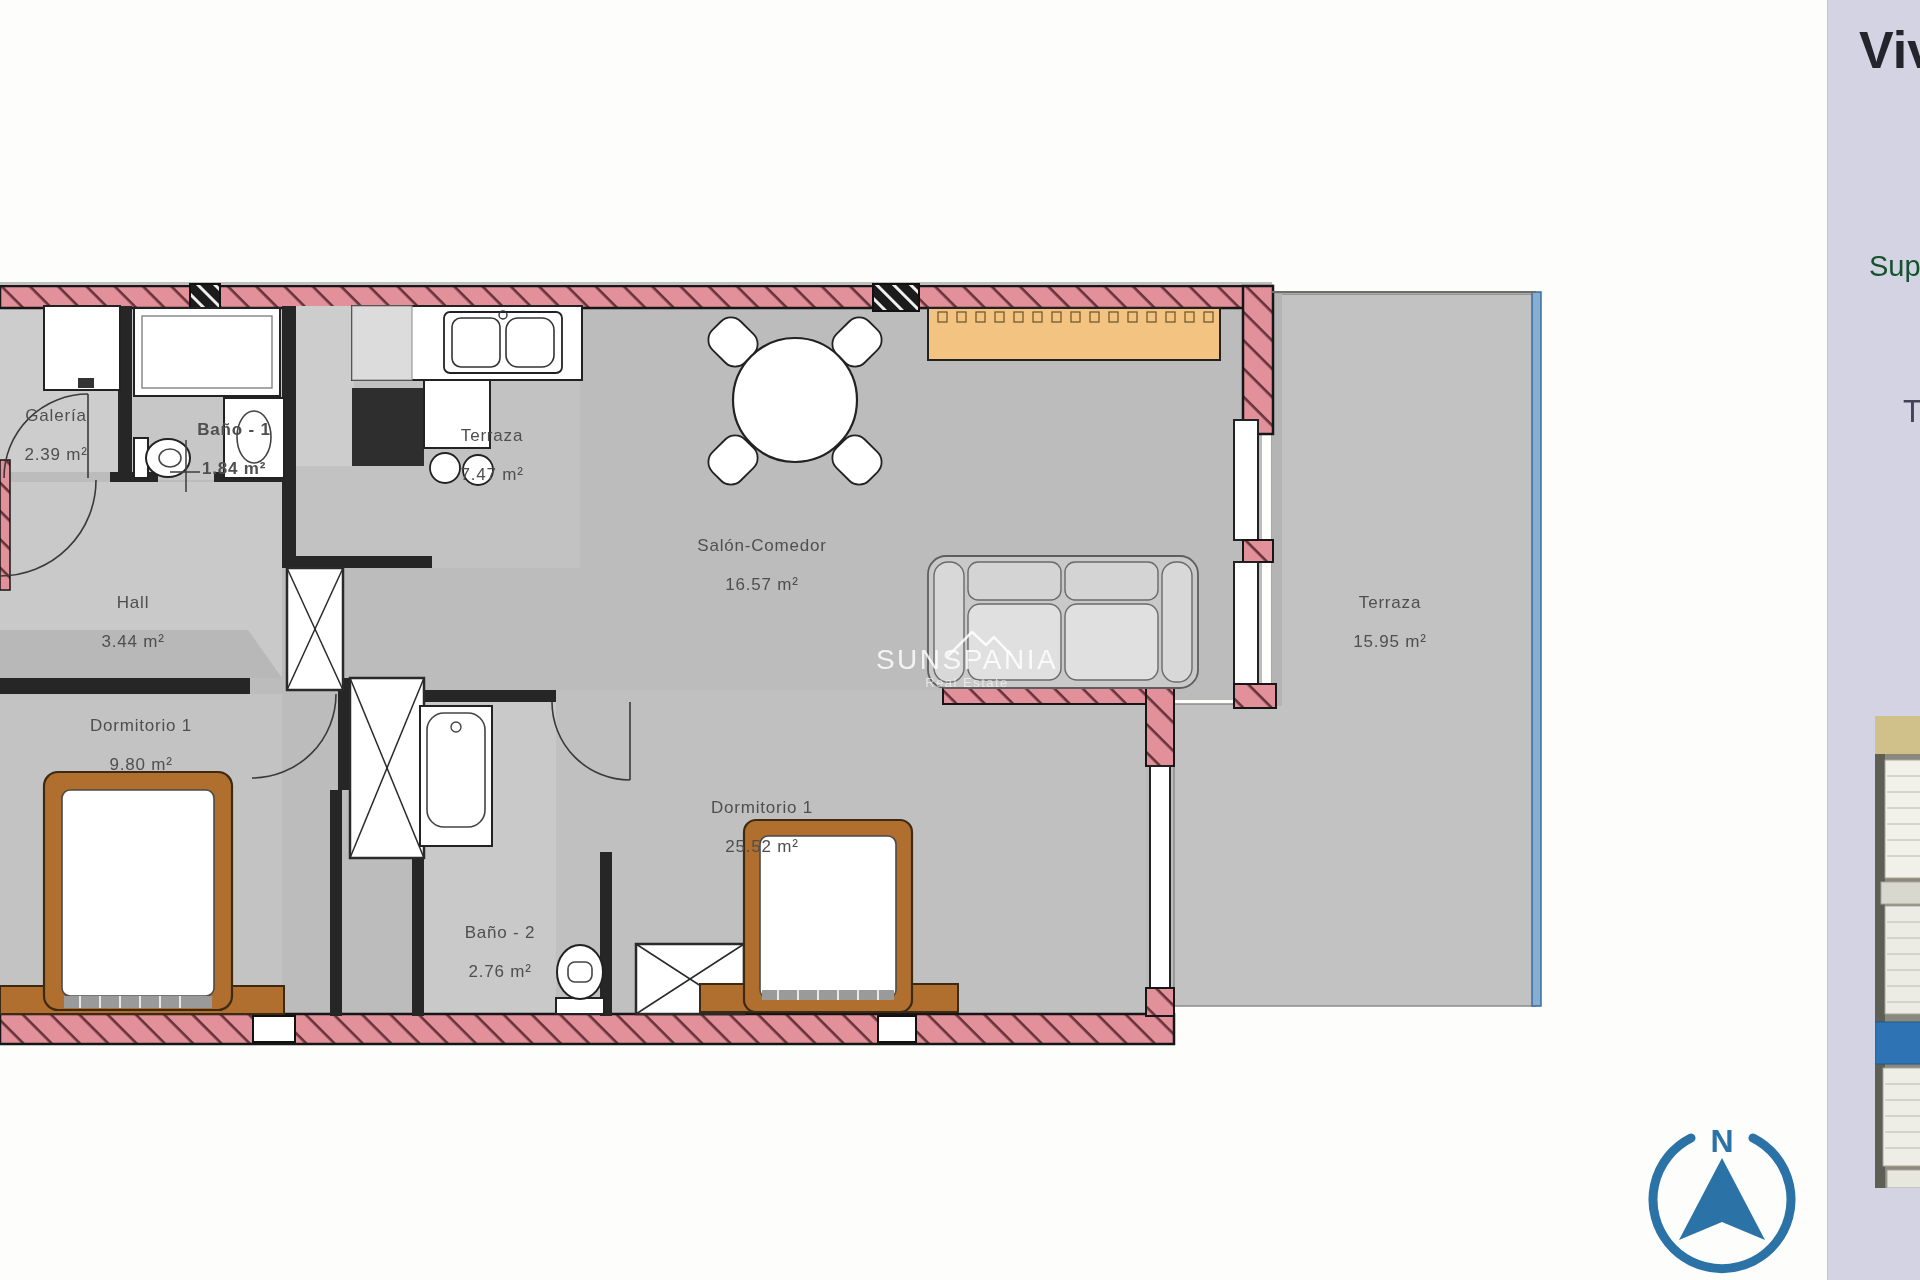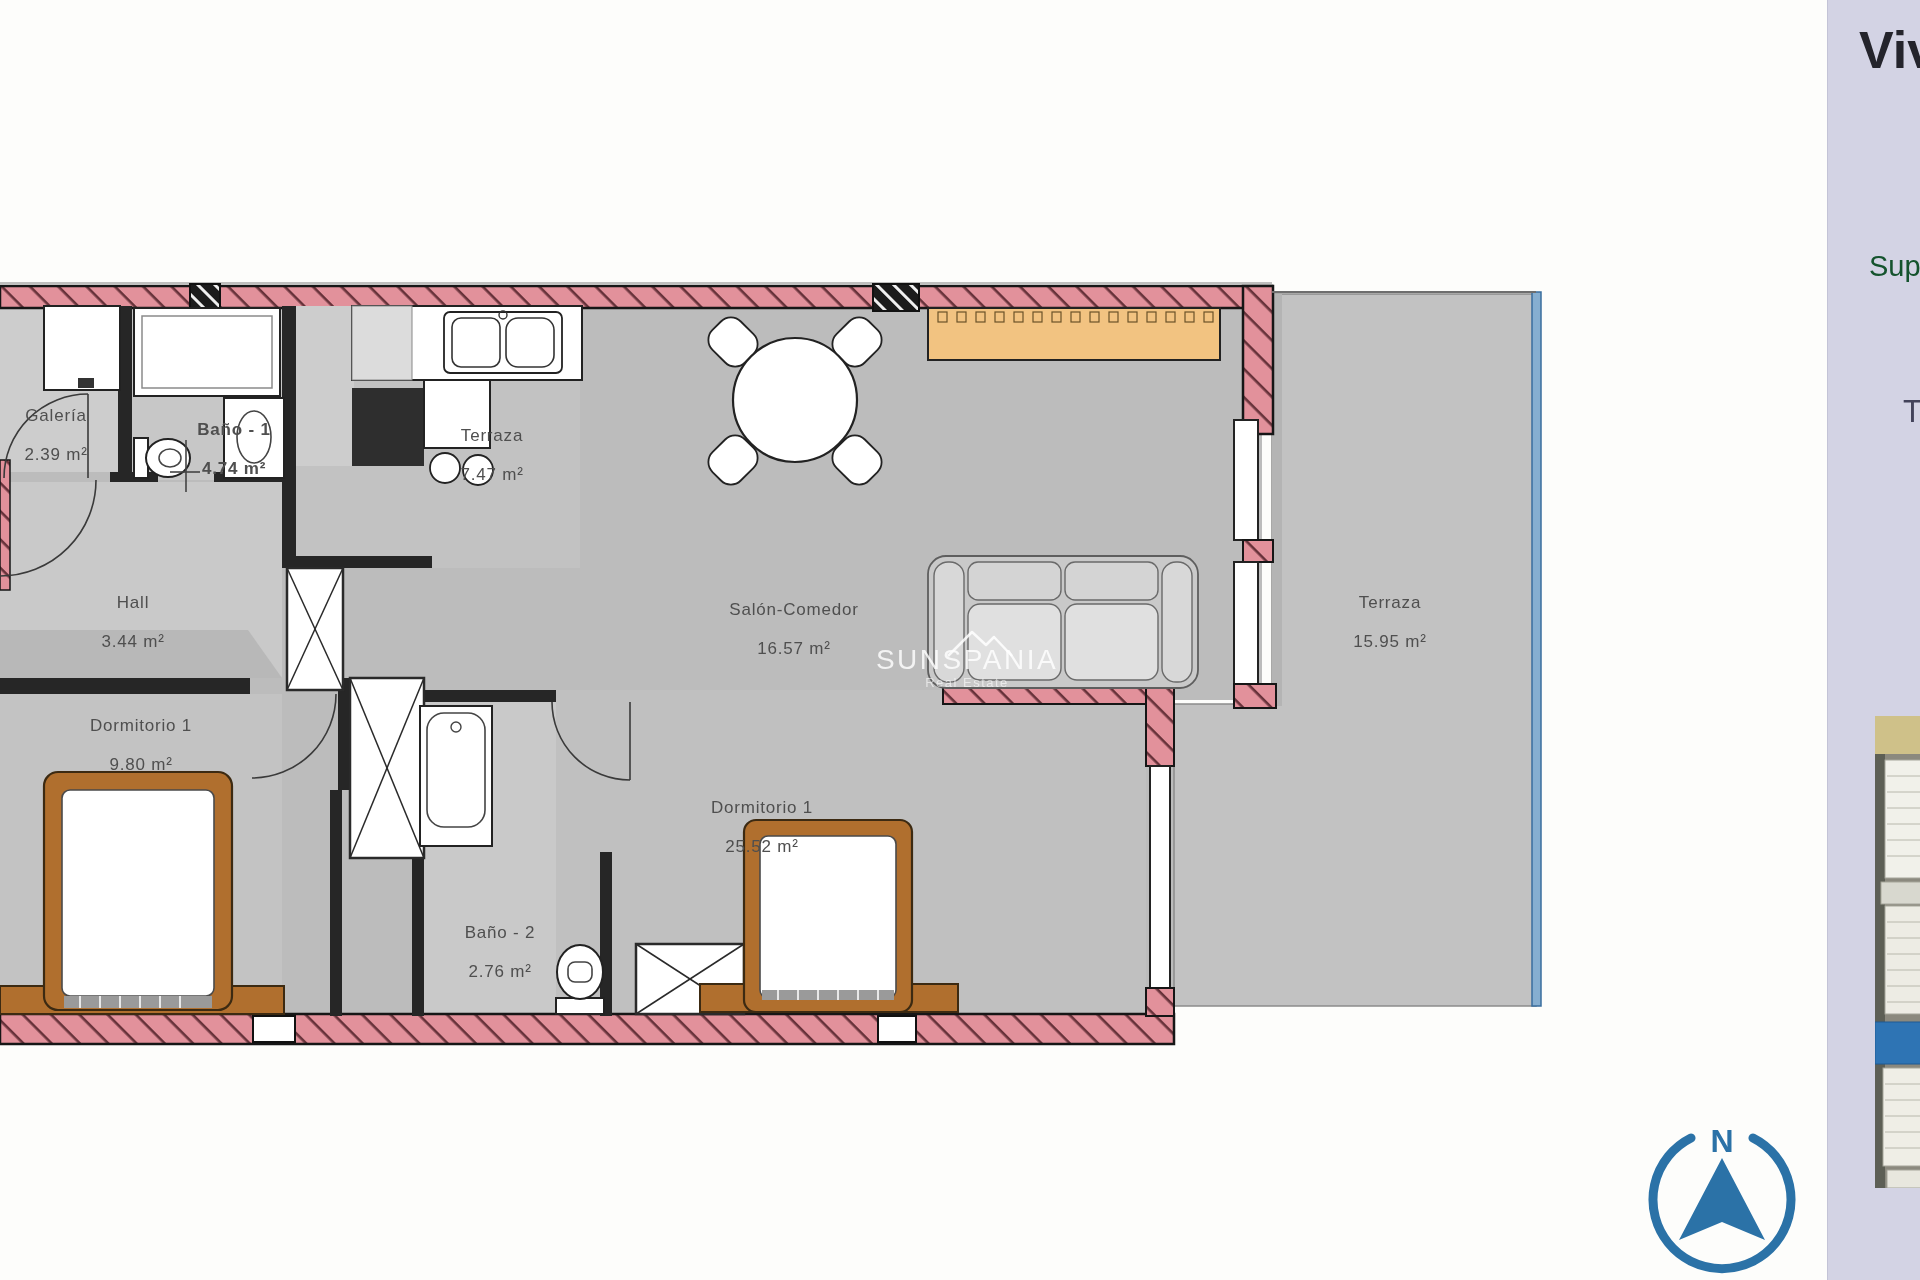--- a/index.html
+++ b/index.html
@@ -229,27 +229,27 @@
       </g>
     </g>
   </svg>
 
   <div class="room-label" style="left:56px;top:396px;">
     <div>Galería</div>
       <div>2.39 m²</div>
   </div>
   <div class="room-label" style="left:234px;top:410px;font-weight:bold;">
     <div>Baño - 1</div>
-      <div>4.74 m²</div>
+      <div>1.84 m²</div>
   </div>
   <div class="room-label" style="left:492px;top:416px;">
     <div>Terraza</div>
       <div>7.47 m²</div>
   </div>
-  <div class="room-label" style="left:762px;top:590px;margin-left:32px;">
+  <div class="room-label" style="left:762px;top:526px;">
     <div>Salón-Comedor</div>
       <div>16.57 m²</div>
   </div>
   <div class="room-label" style="left:133px;top:583px;">
     <div>Hall</div>
       <div>3.44 m²</div>
   </div>
   <div class="room-label" style="left:141px;top:706px;">
     <div>Dormitorio 1</div>
       <div>9.80 m²</div>

